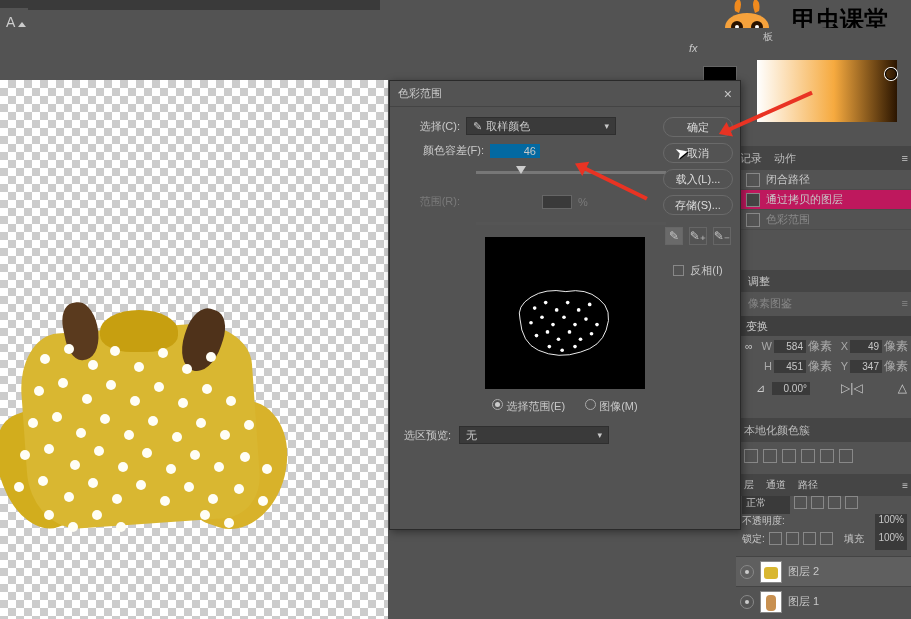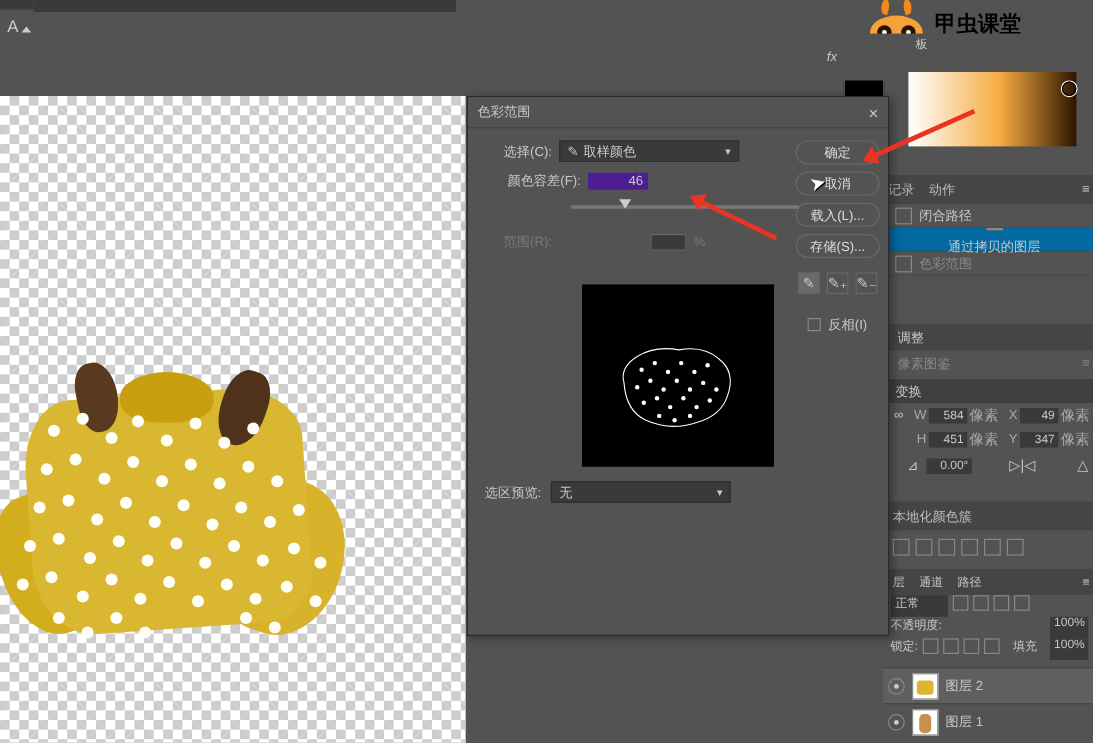--- a/index.html
+++ b/index.html
@@ -1,21 +1,21 @@
 <!DOCTYPE html>
 <html><head>
 <meta charset="utf-8">
 <style>
 * { margin:0; padding:0; box-sizing:border-box; font-family:"Microsoft YaHei",Arial,sans-serif; }
 body { background:#535353; width:911px; height:619px; position:relative; overflow:hidden; color:#c8c8c8; font-size:11px; }
 
 
 .logo-area { position:absolute; top:0; right:0; width:200px; height:40px; display:flex; align-items:center; }
 .logo-svg { margin-left:8px; }
-.logo-text { font-size:18px; font-weight:bold; color:#000; margin-left:4px; }
+.logo-text { font-size:24px; font-weight:bold; color:#000; margin-left:17px; }
 
 
 .toolbar { position:absolute; left:0; top:0; width:28px; height:100%; background:#535353; }
 .tool-A { position:absolute; left:6px; top:14px; font-size:14px; color:#ccc; }
 .tool-tri { position:absolute; left:18px; top:22px; width:0; height:0; border-left:4px solid transparent; border-right:4px solid transparent; border-bottom:5px solid #ccc; }
 .toolbar-top { position:absolute; left:0; top:0; width:28px; height:8px; background:#3a3a3a; }
 
 
 .canvas-wrap { position:absolute; left:0; top:80px; width:388px; height:539px; background:#fff;
   background-image:
@@ -45,21 +45,21 @@
 .tab-mini { position:absolute; top:2px; right:138px; font-size:10px; }
 
 
 .panel-tabs { position:absolute; right:0; top:146px; width:175px; height:24px; background:#454545; display:flex; align-items:center; padding-left:4px; gap:12px; }
 .panel-tabs .tab { color:#bbb; }
 .panel-tabs .flyout { margin-left:auto; margin-right:6px; letter-spacing:-3px; }
 
 
 .history { position:absolute; right:0; top:170px; width:175px; background:#535353; }
 .hist-row { display:flex; align-items:center; height:20px; padding-left:10px; gap:6px; border-bottom:1px solid #4b4b4b; }
-.hist-row.active { background:#0369a1;flex-direction:column; }
+.hist-row.active { background:#be185d; }
 .hist-row.dim { color:#888; }
 .hist-ico { width:14px; height:14px; border:1px solid #888; display:inline-block; }
 .hist-ico.doc { background:#444; }
 
 
 .adjust-tabs { position:absolute; right:0; top:270px; width:175px; height:22px; background:#454545; padding-left:12px; display:flex; align-items:center; }
 .swatches { position:absolute; right:0; top:292px; width:175px; height:22px; background:#535353; color:#888; padding-left:12px; display:flex; align-items:center; }
 .swatches .flyout { margin-left:auto; margin-right:6px; letter-spacing:-3px; }
 
 
@@ -105,21 +105,21 @@
 .dlg-title { height:26px; background:#535353; display:flex; align-items:center; padding:0 8px; border-bottom:1px solid #444; }
 .dlg-title .x { margin-left:auto; font-size:14px; cursor:pointer; }
 .dlg-body { position:relative; padding:10px 14px; }
 .row { display:flex; align-items:center; margin-bottom:8px; gap:6px; }
 .lbl { text-align:right; }
 .select-ctrl { background:#3a3a3a; border:1px solid #2f2f2f; padding:2px 6px; display:flex; align-items:center; min-width:150px; height:18px; }
 .select-ctrl .eyedrop { margin-right:4px; font-size:11px; }
 .select-ctrl .caret { margin-left:auto; font-size:9px; }
 .checkbox { width:11px; height:11px; border:1px solid #888; display:inline-block; }
 .disabled { color:#7a7a7a; }
-.num-input { width:50px; background:#4c1d95; padding:1px 4px; text-align:right; display:inline-block; }
+.num-input { width:50px; background:#0369a1; padding:1px 4px; text-align:right; display:inline-block; }
 .slider { position:relative; width:190px; height:12px; margin-left:72px; }
 .slider-track { position:absolute; top:5px; width:100%; height:3px; background:#777; }
 .slider-handle { position:absolute; top:0; width:0; height:0; border-left:5px solid transparent; border-right:5px solid transparent; border-top:8px solid #ccc; }
 .swatch-box { width:30px; height:14px; background:#3a3a3a; border:1px solid #666; display:inline-block; }
 .preview-box { width:160px; height:152px; background:#000; margin:8px auto 0; position:relative; }
 .pv-shirt { position:absolute; left:24px; top:40px; width:110px; height:86px; }
 .radios { display:flex; justify-content:center; gap:20px; margin-top:10px; }
 .radio-dot { width:11px; height:11px; border:1px solid #aaa; border-radius:50%; display:inline-block; position:relative; }
 .radio-dot.on::after { content:''; position:absolute; left:2px; top:2px; width:5px; height:5px; background:#ccc; border-radius:50%; }
 .sel-preview { display:flex; align-items:center; gap:8px; margin-top:12px; }
@@ -418,20 +418,24 @@
           <circle cx="66" cy="58" r="2"></circle>
             <circle cx="78" cy="66" r="2"></circle>
             <circle cx="90" cy="60" r="2"></circle>
           <circle cx="44" cy="74" r="2"></circle>
             <circle cx="58" cy="78" r="2"></circle>
             <circle cx="72" cy="74" r="2"></circle>
         </g>
       </svg>
     </div>
 
+    <div class="radios">
+      <label><span class="radio-dot on"></span> <span>选择范围(E)</span></label>
+      <label><span class="radio-dot"></span> <span>图像(M)</span></label>
+    </div>
 
     <div class="sel-preview">
       <span>选区预览:</span>
       <div class="select-ctrl">
         <span>无</span>
         <span class="caret">▾</span>
       </div>
     </div>
   </div>
 

